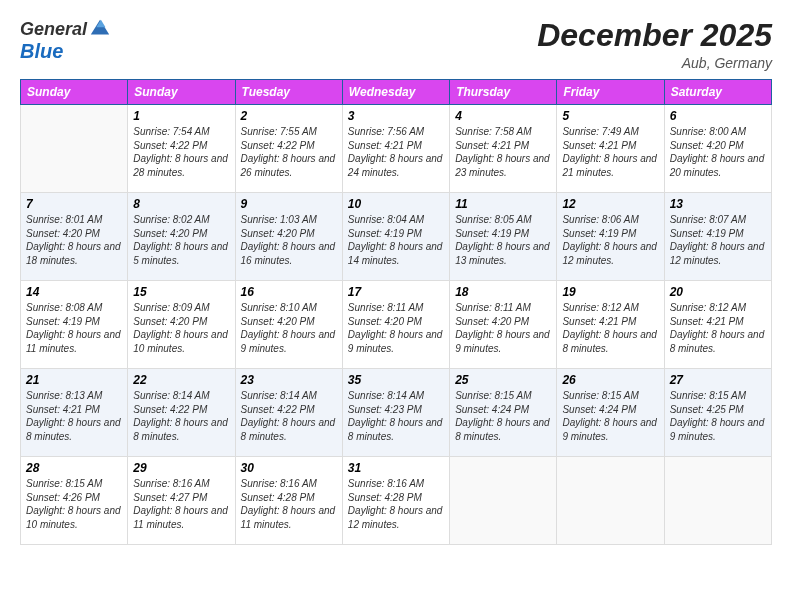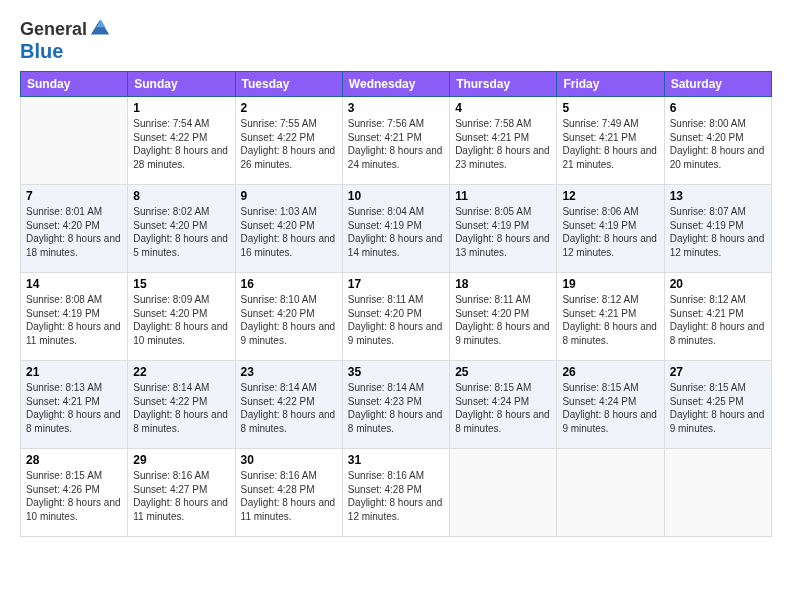--- a/index.html
+++ b/index.html
@@ -8,20 +8,21 @@
       background: #fff;
       width: 792px;
       height: 612px;
       overflow: hidden;
     }
     .page {
       width: 792px;
       height: 612px;
       padding: 18px 20px 10px 20px;
       position: relative;
+      font-style: italic;
     }
     .header {
       display: flex;
       justify-content: space-between;
       align-items: flex-start;
       margin-bottom: 8px;
     }
     .logo {
       display: flex;
       flex-direction: column;
@@ -59,21 +60,21 @@
       font-size: 14px;
       color: #555;
       margin-top: 2px;
     }
     .calendar {
       width: 100%;
       border-collapse: collapse;
       font-size: 11px;
     }
     .calendar thead th {
-      background-color: #8b5cf6;
+      background-color: #d946ef;
       color: #fff;
       text-align: left;
       padding: 5px 6px;
       font-size: 12px;
       font-weight: bold;
       border: 1px solid #2060a0;
     }
     .calendar tbody td {
       border: 1px solid #ddd;
       vertical-align: top;
@@ -109,20 +110,24 @@
         <span class="logo-general">General</span>
         <svg class="logo-icon" viewBox="0 0 24 24">
           <polygon points="12,2 22,18 2,18" fill="#2e6db4"></polygon>
           <polygon points="8,10 18,10 13,2" fill="#5ba3e0"></polygon>
         </svg>
       </div>
       <div>
         <span class="logo-blue">Blue</span>
       </div>
     </div>
+    <div class="title-area">
+      <div class="month-title">December 2025</div>
+      <div class="location">Aub, Germany</div>
+    </div>
   </div>
 
   <table class="calendar">
     <thead>
       <tr>
         <th>Sunday</th>
         <th>Sunday</th>
         <th>Tuesday</th>
         <th>Wednesday</th>
         <th>Thursday</th>

